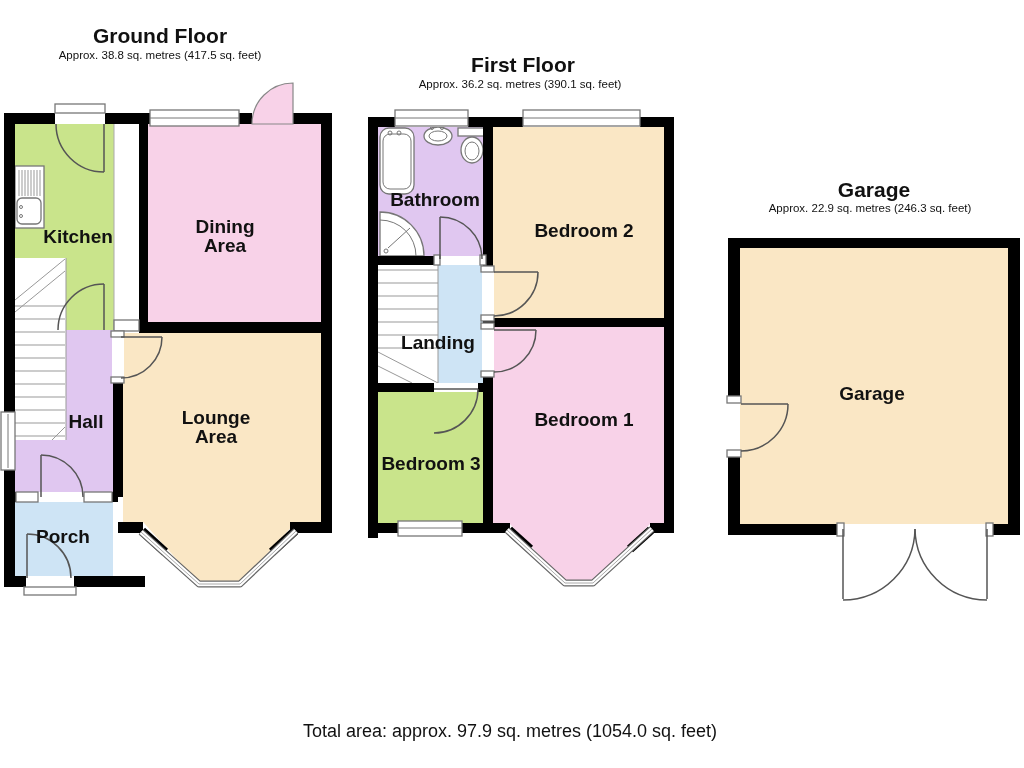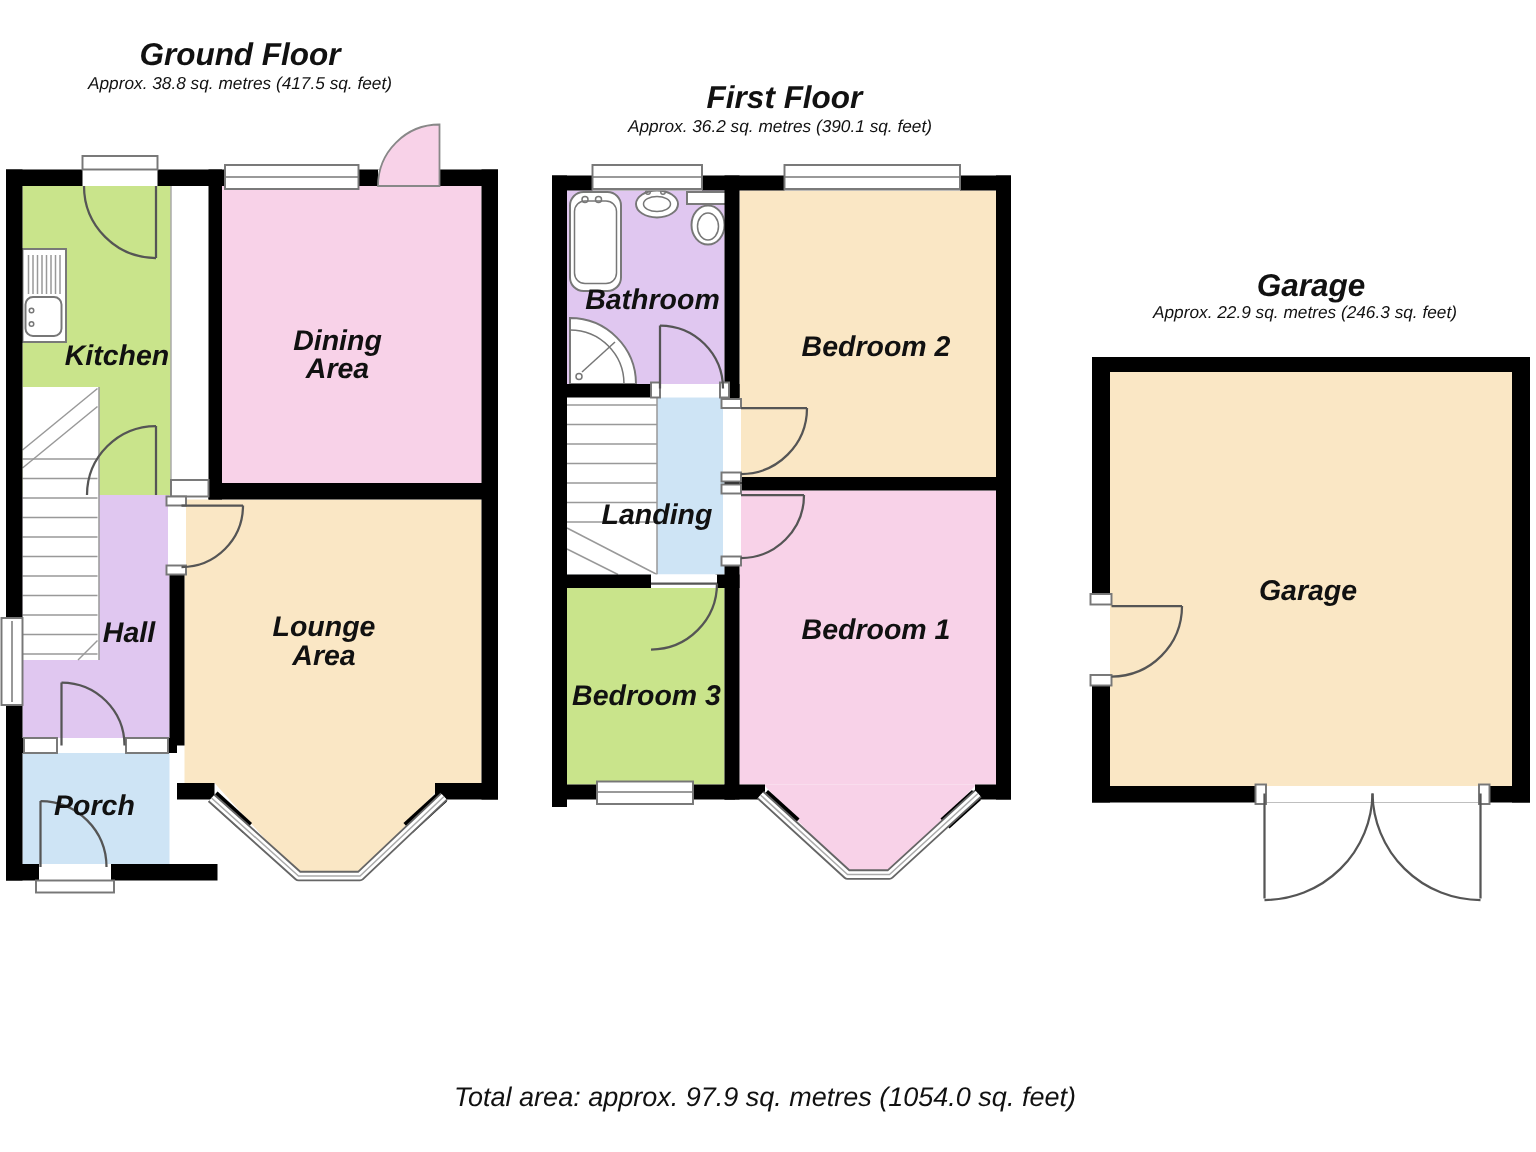--- a/index.html
+++ b/index.html
@@ -1,17 +1,17 @@
 <!DOCTYPE html>
 <html><head>
 <meta charset="utf-8">
 <style>
   html,body{margin:0;padding:0;background:#fff;}
   #page{position:relative;width:1024px;height:768px;background:#ffffff;overflow:hidden;
-        font-family:"Liberation Sans", sans-serif;font-style:italic;}
+        font-family:"Liberation Sans", sans-serif;}
   svg{position:absolute;left:0;top:0;}
   .wall{fill:#000000;}
   .w{fill:#ffffff;}
   .c-green{fill:#c9e48b;}
   .c-pink{fill:#f8d2e8;}
   .c-cream{fill:#fae7c5;}
   .c-lav{fill:#e0c7f0;}
   .c-blue{fill:#cee4f5;}
   .door{stroke:#555555;fill:none;stroke-width:1.5;}
   .leaf{stroke:#555555;stroke-width:1.5;}

